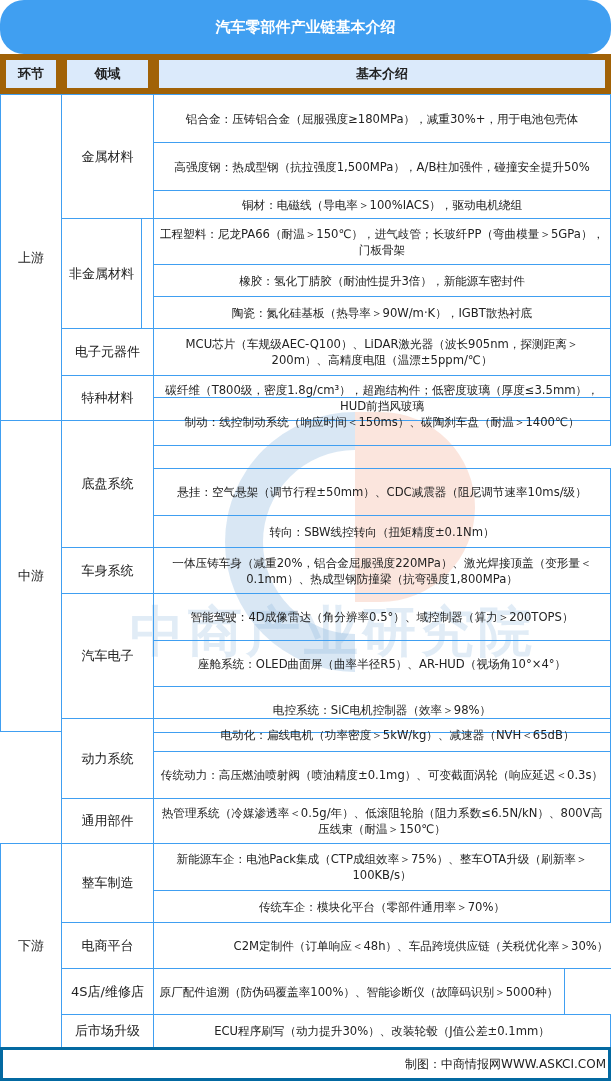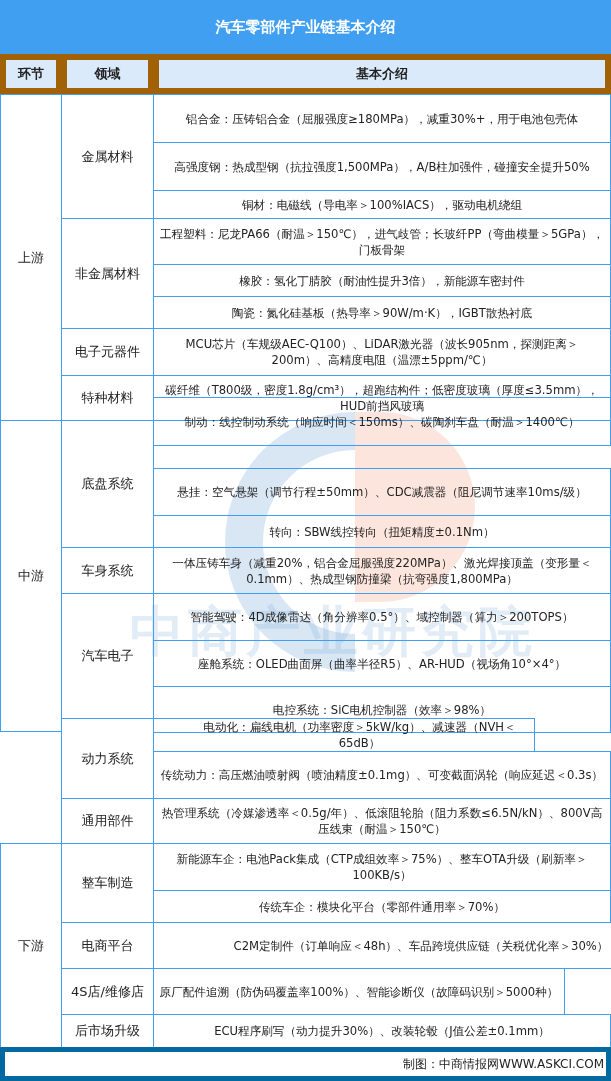--- a/index.html
+++ b/index.html
@@ -1,22 +1,22 @@
 <!DOCTYPE html>
 <html><head>
 <meta charset="utf-8">
 <style>
   html,body{margin:0;padding:0;background:#fff;}
   body{width:611px;height:1081px;position:relative;overflow:hidden;font-family:"DejaVu Sans","Liberation Sans",sans-serif;color:#222;}
-  .title{position:absolute;left:0;top:0;width:611px;height:54px;background:#409ff1;color:#fff;font-size:15px;display:flex;align-items:center;justify-content:center;font-weight:bold;}
+  .title{position:absolute;left:0;top:0;width:611px;height:54px;background:#409ff1;color:#fff;font-size:15px;display:flex;align-items:center;justify-content:center;font-weight:bold;border-radius:24px;}
   .hdr{position:absolute;top:54px;height:40px;background:#dbeafb;font-weight:bold;font-size:13px;display:flex;align-items:center;justify-content:center;box-sizing:border-box;border:6px solid #a16207;}
   .cell{position:absolute;box-sizing:border-box;border:1px solid #409ff1;display:flex;align-items:center;justify-content:center;text-align:center;font-size:12.2px;line-height:16px;background:transparent;padding:0 3px;}
   .stage,.field{font-size:13px;}
   .desc{font-size:11.6px;line-height:16px;padding:0 4px;}
-  .footer{position:absolute;left:0;top:1047px;width:611px;height:34px;box-sizing:border-box;border:5px solid #0369a1;display:flex;align-items:center;justify-content:flex-end;font-size:12px;padding-right:2px;}
+  .footer{position:absolute;left:0;top:1047px;width:611px;height:34px;box-sizing:border-box;border:3px solid #0369a1;display:flex;align-items:center;justify-content:flex-end;font-size:12px;padding-right:2px;}
   .wm{position:absolute;pointer-events:none;}
   .wm-text{position:absolute;left:130px;top:596px;font-size:54px;font-weight:bold;color:rgba(120,170,215,0.22);letter-spacing:4px;white-space:nowrap;}
   .wm-c{position:absolute;left:225px;top:412px;width:130px;height:260px;border-radius:130px 0 0 130px;border:38px solid rgba(120,170,215,0.28);border-right:none;box-sizing:border-box;}
   .wm-d{position:absolute;left:355px;top:412px;width:120px;height:190px;border-radius:0 95px 95px 0;background:rgba(240,150,120,0.25);}
 </style>
 </head>
 <body>
 
 <div class="title">汽车零部件产业链基本介绍</div>
 
@@ -38,21 +38,21 @@
       <span>中游</span>
     </div>
     <div class="cell stage" style="left: 0px; width: 62px; top: 843px; height: 205px;">
       <span>下游</span>
     </div>
   </div>
 <div id="fields">
     <div class="cell field" style="left: 61px; width: 93px; top: 94px; height: 125px;">
       <span>金属材料</span>
     </div>
-    <div class="cell field" style="left: 61px; width: 93px; top: 218px; height: 111px;">
+    <div class="cell field" style="left: 61px; width: 81px; top: 218px; height: 111px;">
       <span>非金属材料</span>
     </div>
     <div class="cell field" style="left: 61px; width: 93px; top: 328px; height: 48px;">
       <span>电子元器件</span>
     </div>
     <div class="cell field" style="left: 61px; width: 93px; top: 375px; height: 46px;">
       <span>特种材料</span>
     </div>
     <div class="cell field" style="left: 61px; width: 93px; top: 420px; height: 128px;">
       <span>底盘系统</span>
@@ -121,21 +121,21 @@
     </div>
     <div class="cell desc" style="left: 153px; width: 458px; top: 593px; height: 48px;">
       <span>智能驾驶：4D成像雷达（角分辨率0.5°）、域控制器（算力＞200TOPS）</span>
     </div>
     <div class="cell desc" style="left: 153px; width: 458px; top: 640px; height: 47px;">
       <span>座舱系统：OLED曲面屏（曲率半径R5）、AR-HUD（视场角10°×4°）</span>
     </div>
     <div class="cell desc" style="left: 153px; width: 458px; top: 686px; height: 47px;">
       <span>电控系统：SiC电机控制器（效率＞98%）</span>
     </div>
-    <div class="cell desc" style="left: 153px; width: 382px; top: 718px; height: 34px; padding-left: 35px;">
+    <div class="cell desc" style="left: 153px; width: 458px; top: 718px; height: 34px; padding-left: 35px;">
       <span>电动化：扁线电机（功率密度＞5kW/kg）、减速器（NVH＜65dB）</span>
     </div>
     <div class="cell desc" style="left: 153px; width: 458px; top: 751px; height: 48px;">
       <span>传统动力：高压燃油喷射阀（喷油精度±0.1mg）、可变截面涡轮（响应延迟＜0.3s）</span>
     </div>
     <div class="cell desc" style="left: 153px; width: 458px; top: 798px; height: 46px;">
       <span>热管理系统（冷媒渗透率＜0.5g/年）、低滚阻轮胎（阻力系数≤6.5N/kN）、800V高压线束（耐温＞150℃）</span>
     </div>
     <div class="cell desc" style="left: 153px; width: 458px; top: 843px; height: 48px;">
       <span>新能源车企：电池Pack集成（CTP成组效率＞75%）、整车OTA升级（刷新率＞100KB/s）</span>

